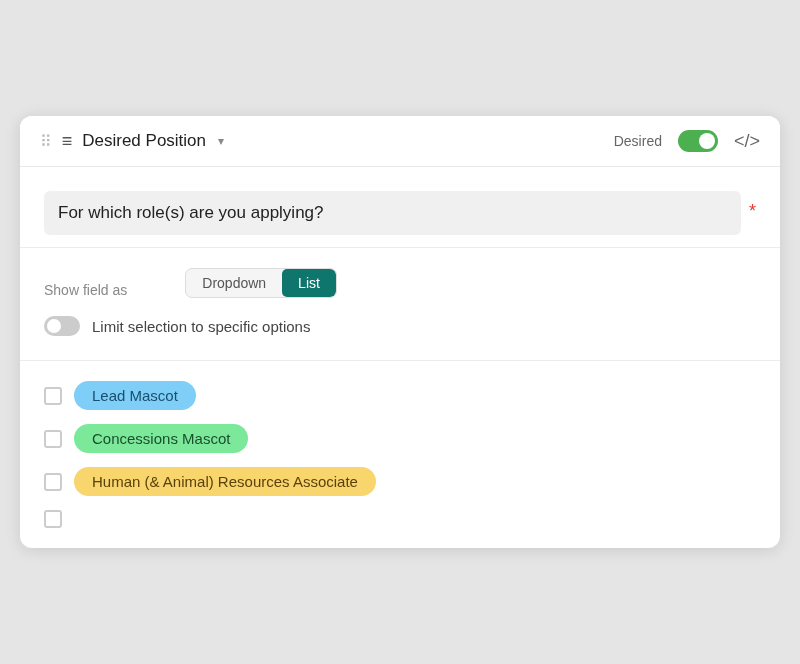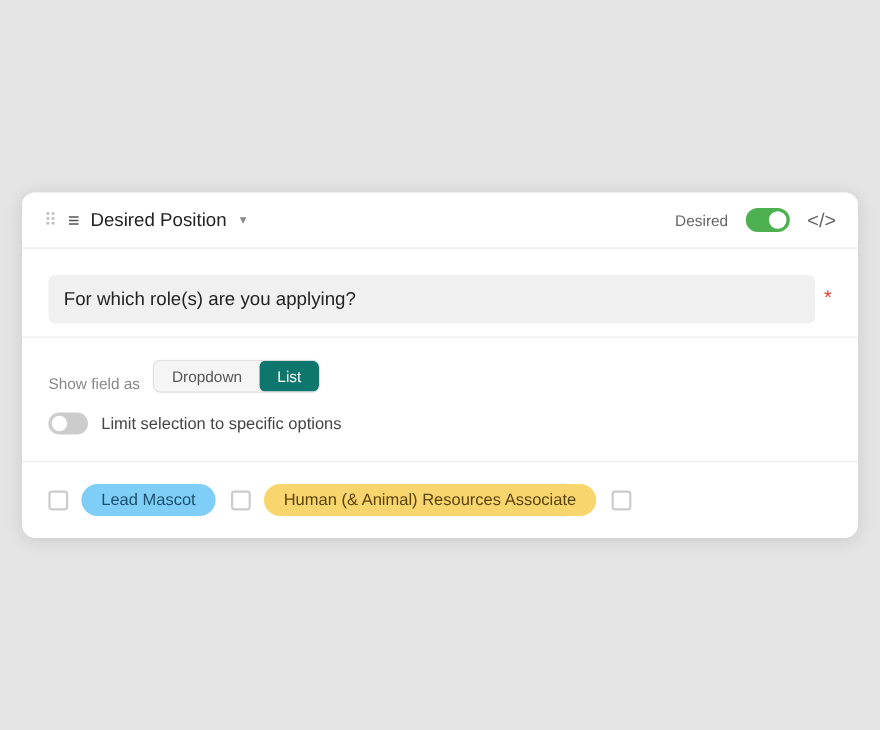--- a/index.html
+++ b/index.html
@@ -178,20 +178,21 @@
       font-size: 14px;
       color: #888;
     }
 
     .display-toggle {
       display: flex;
       border-radius: 7px;
       overflow: hidden;
       border: 1px solid #ddd;
       background: #f5f5f5;
+      margin-left: 46px;
     }
 
     .display-btn {
       padding: 6px 16px;
       font-size: 14px;
       font-weight: 500;
       border: none;
       background: transparent;
       cursor: pointer;
       color: #555;
@@ -254,20 +255,21 @@
     
     .divider2 {
       height: 1px;
       background: #ebebeb;
       margin: 0 -24px 20px;
     }
 
     
     .options-list {
       display: flex;
+      flex-direction: column;
       gap: 14px;
     }
 
     .option-row {
       display: flex;
       align-items: center;
       gap: 12px;
     }
 
     .option-checkbox {
@@ -365,20 +367,24 @@
     <div class="divider2"></div>
 
     
     <div class="options-list">
 
       <div class="option-row">
         <div class="option-checkbox"></div>
         <span class="option-tag tag-blue">Lead Mascot</span>
       </div>
 
+      <div class="option-row">
+        <div class="option-checkbox"></div>
+        <span class="option-tag tag-green">Concessions Mascot</span>
+      </div>
 
       <div class="option-row">
         <div class="option-checkbox"></div>
         <span class="option-tag tag-yellow">Human (&amp; Animal) Resources Associate</span>
       </div>
 
       <div class="option-row">
         <div class="option-checkbox"></div>
       </div>
 

